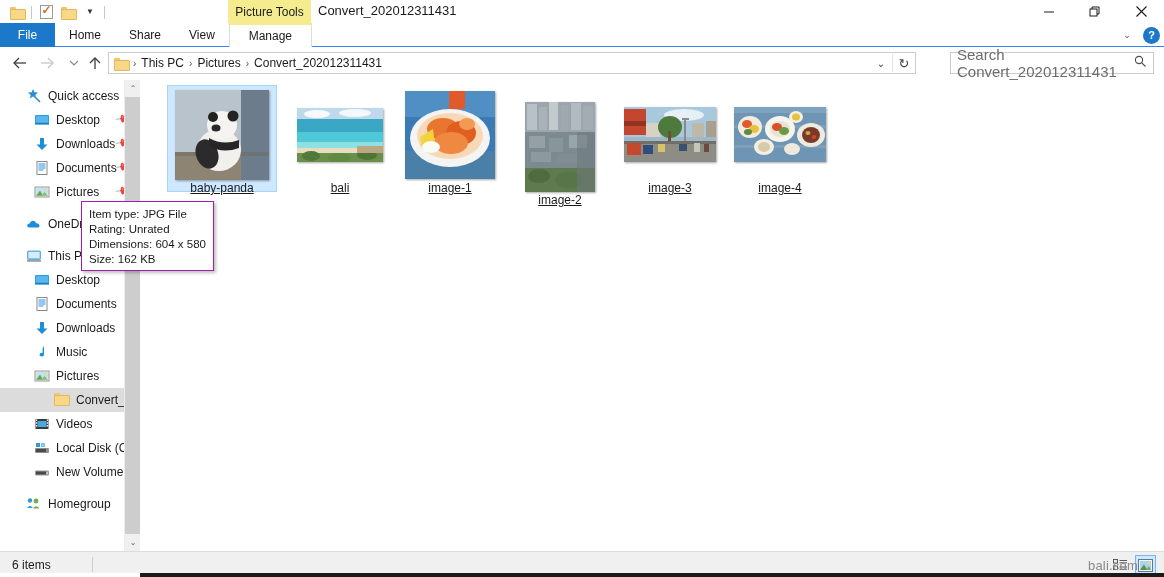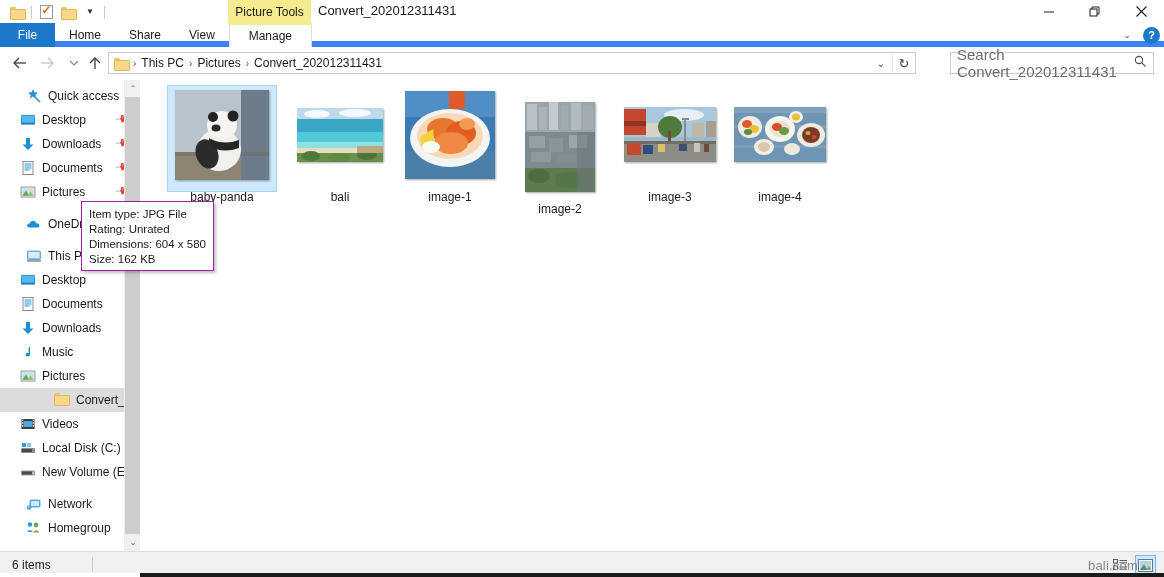--- a/index.html
+++ b/index.html
@@ -52,21 +52,21 @@
     position: absolute; left: 318px; top: 3px;
     font-size: 13px; color: #1a1a1a;
   }
   .wincontrols { position:absolute; right:0; top:0; display:flex; height:23px; }
   .wc { width: 46px; height: 23px; display:flex; align-items:center; justify-content:center; }
   .wc svg { display:block; }
 
   
   .ribbon {
     position: absolute; top: 23px; left: 0; width: 1164px; height: 24px;
-    background: #ffffff; border-bottom: 6px solid #3b82f6;
+    background: #ffffff; border-bottom: 1px solid #3b82f6;
   }
   .tabs { position:absolute; left:0; top:0; display:flex; height:24px; align-items:stretch; }
   .tab {
     display:flex; align-items:center; justify-content:center;
     font-size: 12px; color:#1a1a1a; padding: 0 14px; height:24px; min-width:0;
   }
   .tab.file { background:#1c78c8; color:#fff; width:55px; padding:0; }
   .tab.manage {
     border-left:1px solid #dcdcdc; border-right:1px solid #dcdcdc;
     border-top:2px solid #f5ec8f; background:#fff; width:83px; padding:0;
@@ -109,42 +109,42 @@
   .navlist { position:relative; padding-top:4px; }
   .navrow {
     height:24px; display:flex; align-items:center; font-size:12px; color:#1a1a1a;
     position:relative; white-space:nowrap;
   }
   .navrow.sel { background:#dcdcdc; }
   .navrow .lbl { overflow:hidden; }
   .ico { width:16px; height:16px; margin-right:6px; flex:0 0 16px; position:relative; }
   .pin { position:absolute; right:9px; top:5px; font-size:11px; color:#5b9bd5; transform: rotate(40deg); }
   .ind0 { padding-left: 26px; }
-  .ind1 { padding-left: 20px; }
+  .ind1 { padding-left: 34px; }
   .ind2 { padding-left: 54px; }
   .gap { height: 8px; }
 
   .sb-scroll {
     position:absolute; right:0; top:0; width:16px; height:471px; background:#f0f0f0;
     border-left:1px solid #ececec;
   }
   .sb-arrow { width:16px; height:17px; display:flex; align-items:center; justify-content:center; font-size:8px; color:#606060; background:#f0f0f0; }
   .sb-thumb { position:absolute; top:17px; left:0; width:16px; height:437px; background:#cdcdcd; }
   .sb-arrow.bot { position:absolute; bottom:0; left:0; }
 
   .content { position:absolute; left:157px; top:0; right:0; height:471px; background:#fff; }
 
   
   .grid { position:relative; }
   .cell {
     position:absolute; text-align:center;
   }
   .cell .thumbwrap { display:flex; align-items:center; justify-content:center; }
   .thumb { box-shadow: 1px 1px 2px rgba(0,0,0,0.35); background:#ddd; }
-  .cell .name { font-size:12px; color:#1a1a1a; margin-top:10px; display:block; }
+  .cell .name { font-size:12px; color:#1a1a1a; margin-top:1px; display:block;text-decoration:underline; }
   .cell.selected .selbox {
     position:absolute; left:0; top:0; background:#cde8ff; border:1px solid #a8d4f5;
   }
   .cell .inner { position:relative; z-index:2; }
 
   
   .tooltip {
     position:absolute; left:238px; top:201px; width:133px; height:70px;
     background:#ffffff; border:1px solid #a21caf;
     box-shadow: 2px 2px 3px rgba(0,0,0,0.25);
@@ -468,31 +468,20 @@
               <rect x="1" y="6.5" width="14" height="5" rx="1" fill="#9a9a9a"></rect>
               <rect x="2" y="7.5" width="10" height="3" fill="#4a4a4a"></rect>
               <circle cx="13.2" cy="9" r="0.9" fill="#d9d9d9"></circle>
             </svg>
           </span>
           <span class="lbl">New Volume (E:)</span>
         </div>
 
         <div class="gap"></div>
 
-        <div class="navrow ind0">
-          <span class="ico">
-            <svg width="16" height="16" viewBox="0 0 16 16">
-              <rect x="4" y="4" width="10" height="7" rx="0.8" fill="#5ab4e8" stroke="#3a92c8" stroke-width="0.7"></rect>
-              <rect x="5" y="5" width="8" height="5" fill="#cbe9f8"></rect>
-              <circle cx="3" cy="11.5" r="2.3" fill="#4a9ed0"></circle>
-              <circle cx="2.6" cy="11" r="0.9" fill="#d6ecf9"></circle>
-            </svg>
-          </span>
-          <span class="lbl">Network</span>
-        </div>
 
         <div class="navrow ind0">
           <span class="ico">
             <svg width="16" height="16" viewBox="0 0 16 16">
               <circle cx="4" cy="4.5" r="2.2" fill="#2f9ae0"></circle>
               <circle cx="10" cy="5" r="2.4" fill="#6ab04c"></circle>
               <path d="M1 12 Q4 8 7 12 Z" fill="#2f9ae0"></path>
               <path d="M7 12.5 Q10 8.2 13.5 12.5 Z" fill="#6ab04c"></path>
             </svg>
           </span>

